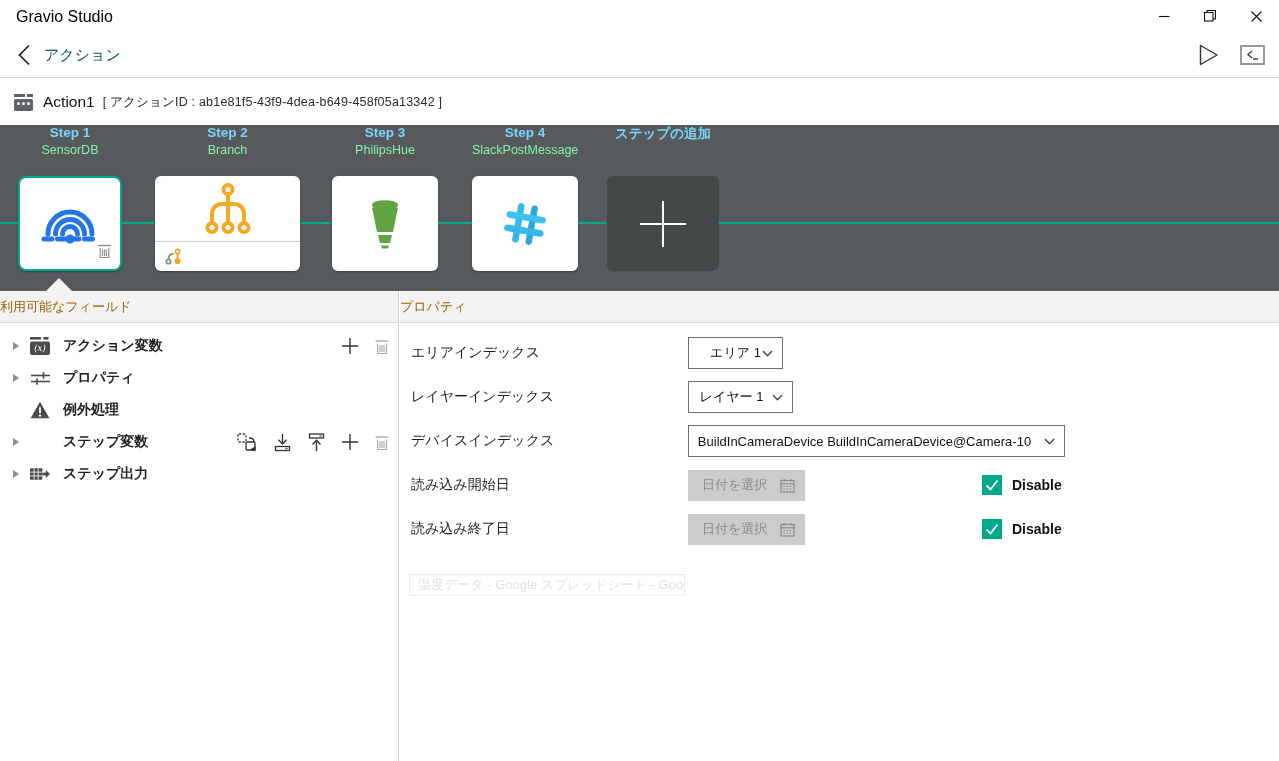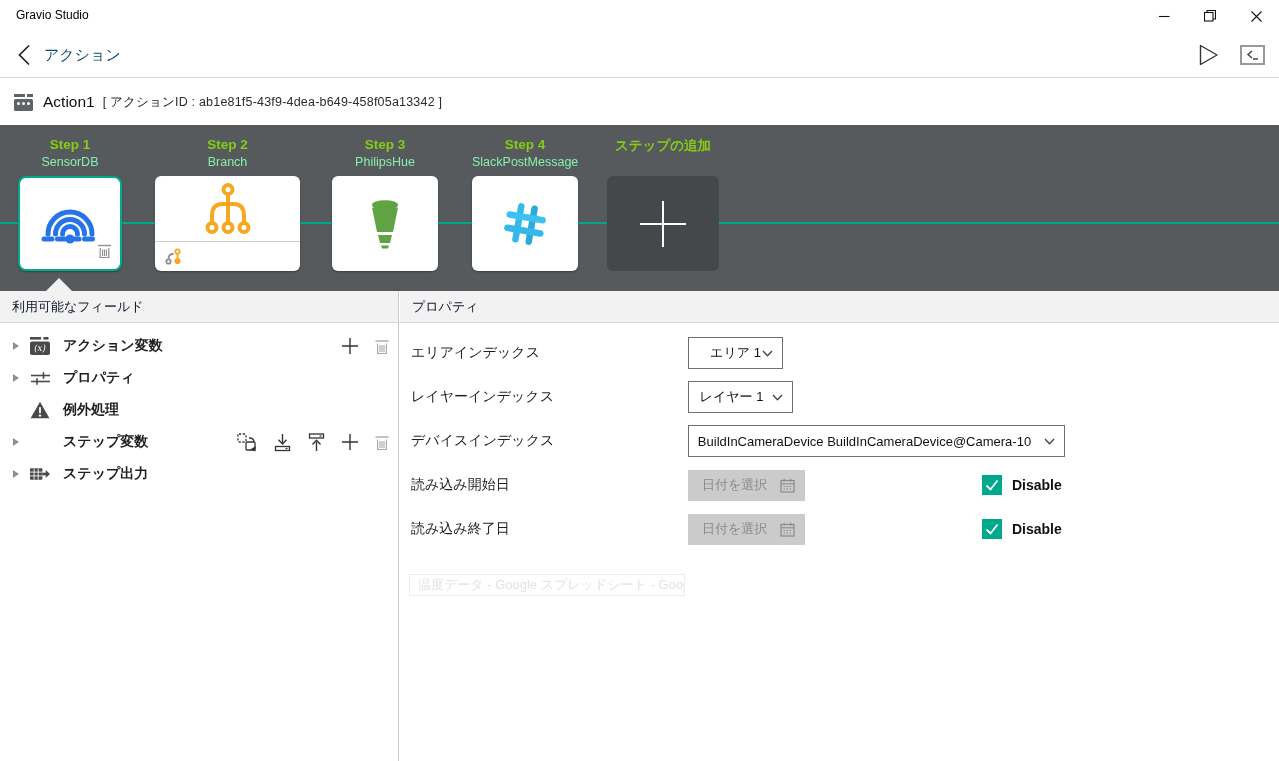--- a/index.html
+++ b/index.html
@@ -13,21 +13,21 @@
   *{box-sizing:border-box;}
   html,body{margin:0;padding:0;}
   body{
     width:1279px;height:761px;overflow:hidden;background:#fff;
     font-family:"Liberation Sans","DejaVu Sans",sans-serif;color:var(--ink);
   }
   .app{position:relative;width:1279px;height:761px;background:#fff;}
 
   
   .titlebar{position:absolute;top:0;left:0;right:0;height:32px;background:#fff;}
-  .app-title{position:absolute;left:16px;top:8px;font-size:12px;color:#000;}
+  .app-title{position:absolute;left:16px;top:8px;font-size:16px;color:#000;}
   .win-controls{position:absolute;right:0;top:0;height:32px;display:flex;}
   .win-btn{width:46px;height:32px;display:flex;align-items:center;justify-content:center;cursor:default;}
 
   
   .navbar{position:absolute;top:32px;left:0;right:0;height:46px;border-bottom:1px solid #d6d6d6;background:#fff;}
   .back-btn{position:absolute;left:17px;top:12px;width:16px;height:22px;}
   .nav-title{position:absolute;left:44px;top:14px;font-size:15px;color:#0c4a6e;}
   .play-btn{position:absolute;right:60px;top:12px;width:20px;height:22px;}
   .console-btn{position:absolute;right:14px;top:13px;width:25px;height:20px;}
 
@@ -36,38 +36,38 @@
   .action-icon{width:19px;height:17px;margin-right:10px;flex:none;}
   .action-name{font-size:15.5px;color:#111;}
   .action-id{font-size:12.5px;color:#2b2b2b;margin-left:8px;letter-spacing:.2px;}
 
   
   .steps-strip{position:absolute;top:125px;left:0;right:0;height:166px;background:var(--strip);}
   .flow-line{position:absolute;left:0;right:0;top:97px;height:2px;background:var(--teal);}
   .step{position:absolute;top:0;}
   .s1{left:18px;width:104px;} .s2{left:155px;width:145px;} .s3{left:332px;width:106px;}
   .s4{left:472px;width:106px;} .s5{left:607px;width:112px;}
-  .step-label{margin-top:12px;text-align:center;color:#84cc16;font-size:13.5px;font-weight:700;}
+  .step-label{margin-top:0;text-align:center;color:#7dd3fc;font-size:13.5px;font-weight:700;}
   .step-name{text-align:center;color:#86efac;font-size:12.5px;margin-top:3px;white-space:nowrap;}
   .step-card{position:absolute;top:51px;left:0;right:0;height:95px;background:#fff;border-radius:6px;
     box-shadow:0 1px 2px rgba(0,0,0,.3);display:flex;align-items:center;justify-content:center;}
   .step-card.selected{border:2px solid var(--teal);border-radius:8px;}
   .card-trash{position:absolute;right:8px;bottom:6px;color:#8f8f8f;}
   .branch-card{flex-direction:column;align-items:stretch;justify-content:flex-start;}
   .branch-main{flex:1;display:flex;align-items:center;justify-content:center;}
   .branch-sub{height:30px;border-top:1px solid #cfcfcf;display:flex;align-items:center;padding-left:10px;}
   .add-card{position:absolute;top:51px;left:0;right:0;height:95px;background:var(--addcard);border-radius:6px;
     display:flex;align-items:center;justify-content:center;cursor:pointer;}
   .pointer{position:absolute;bottom:0;left:46px;width:0;height:0;
     border-left:13px solid transparent;border-right:13px solid transparent;border-bottom:13px solid #f2f2f2;}
 
   
   .content{position:absolute;top:291px;left:0;right:0;bottom:0;background:#fff;}
   .panel-header{height:32px;background:var(--hdr-bg);border-bottom:1px solid var(--border);
-    display:flex;align-items:center;padding-left:12px;font-size:13px;color:#0f172a;}
+    display:flex;align-items:center;padding-left:0;font-size:13px;color:#a16207;}
   .fields-panel{position:absolute;left:0;top:0;width:399px;bottom:0;border-right:1px solid #ccc;}
   .tree{padding-top:7px;}
   .tree-row{height:32px;display:flex;align-items:center;position:relative;}
   .expander{width:8px;height:10px;margin-left:13px;flex:none;display:flex;align-items:center;}
   .expander .tri{width:0;height:0;border-top:4.5px solid transparent;border-bottom:4.5px solid transparent;border-left:6px solid #8f8f8f;}
   .tree-icon{width:20px;margin-left:9px;flex:none;display:flex;justify-content:center;align-items:center;}
   .tree-label{font-size:14px;font-weight:600;color:#1f1f1f;margin-left:13px;white-space:nowrap;}
   .row-actions{position:absolute;right:8px;top:0;height:32px;display:flex;gap:15px;align-items:center;}
   .icon-btn{display:flex;align-items:center;justify-content:center;color:#333;}
   .icon-btn.disabled{color:#a9a9a9;}

